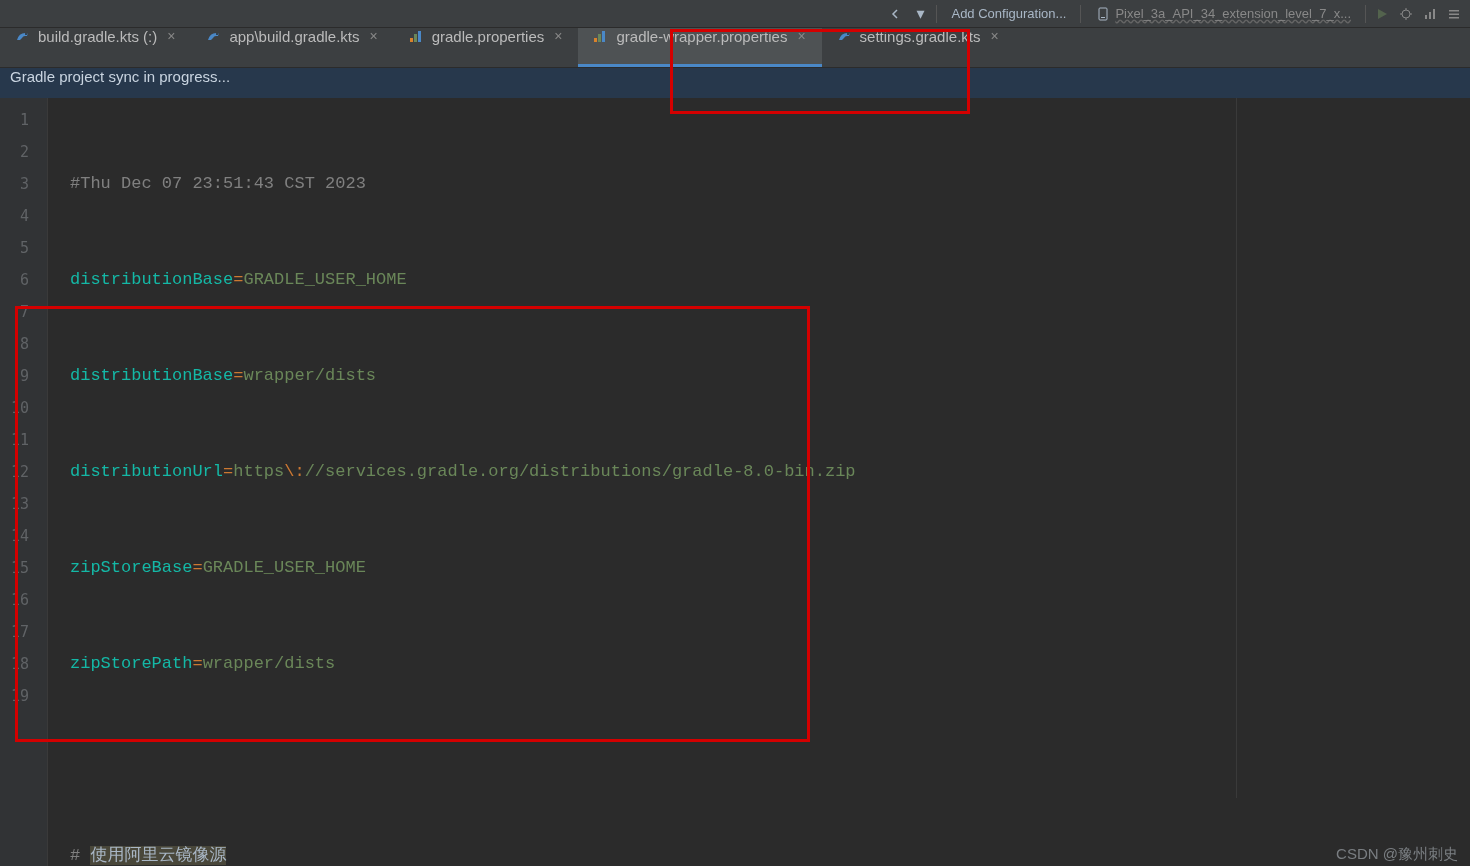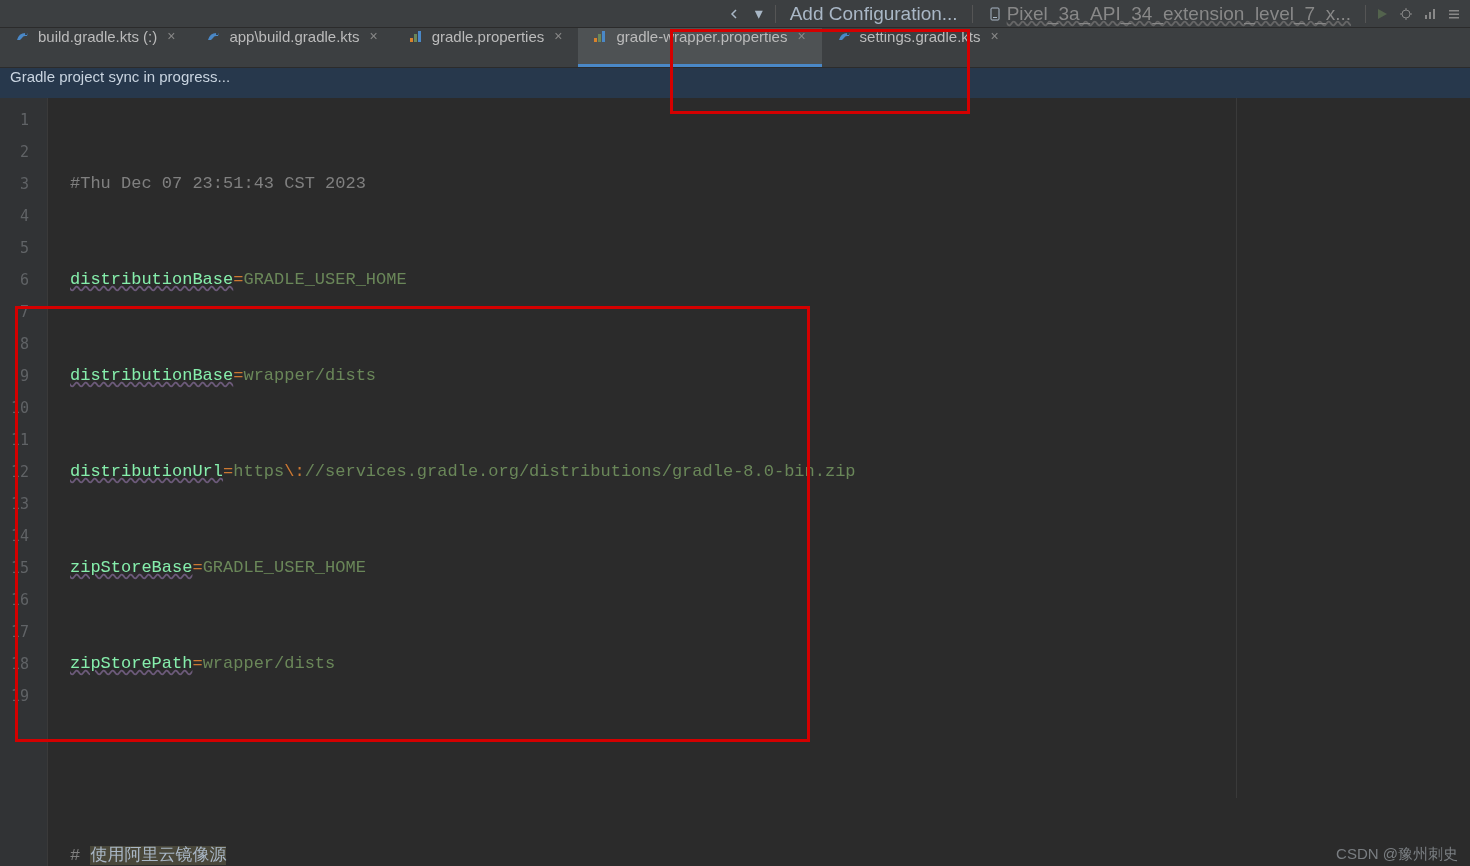--- a/index.html
+++ b/index.html
@@ -21,21 +21,21 @@
       padding: 0 8px;
       gap: 8px;
       border-bottom: 1px solid #2b2b2b;
     }
     .top-toolbar-item {
       display: flex;
       align-items: center;
       gap: 4px;
       padding: 2px 6px;
       color: #a9b7c6;
-      font-size: 19px;
+      font-size: 13px;
       cursor: pointer;
     }
     .toolbar-icon { width: 16px; height: 16px; display: flex; align-items: center; justify-content: center; color: #a9b7c6; }
     .toolbar-sep { width: 1px; height: 18px; background: #555; }
     
     .tabs-bar {
       height: 40px;
       background: #3c3f41;
       display: flex;
       align-items: stretch;
@@ -117,21 +117,21 @@
       flex: 1;
       padding: 6px 0 8px 22px;
       font-family: "Consolas", "Courier New", monospace;
       font-size: 17px;
       line-height: 32px;
       white-space: pre;
       position: relative;
     }
     .code-line { height: 32px; }
     
-    .c-key { color: #86efac; text-decoration: underline; text-decoration-color: #6c5a7a; text-decoration-style: wavy; }
+    .c-key { color: #14b8a6; text-decoration-color: #6c5a7a; text-decoration-style: wavy; }
     .c-op { color: #cc7832; }
     .c-val { color: #6a8759; }
     .c-comment { color: #808080; }
     .c-hl { background: #49473a; color: #a9b7c6; }
     
     .highlight-box-code {
       position: absolute;
       left: 15px;
       top: 306px;
       width: 795px;

